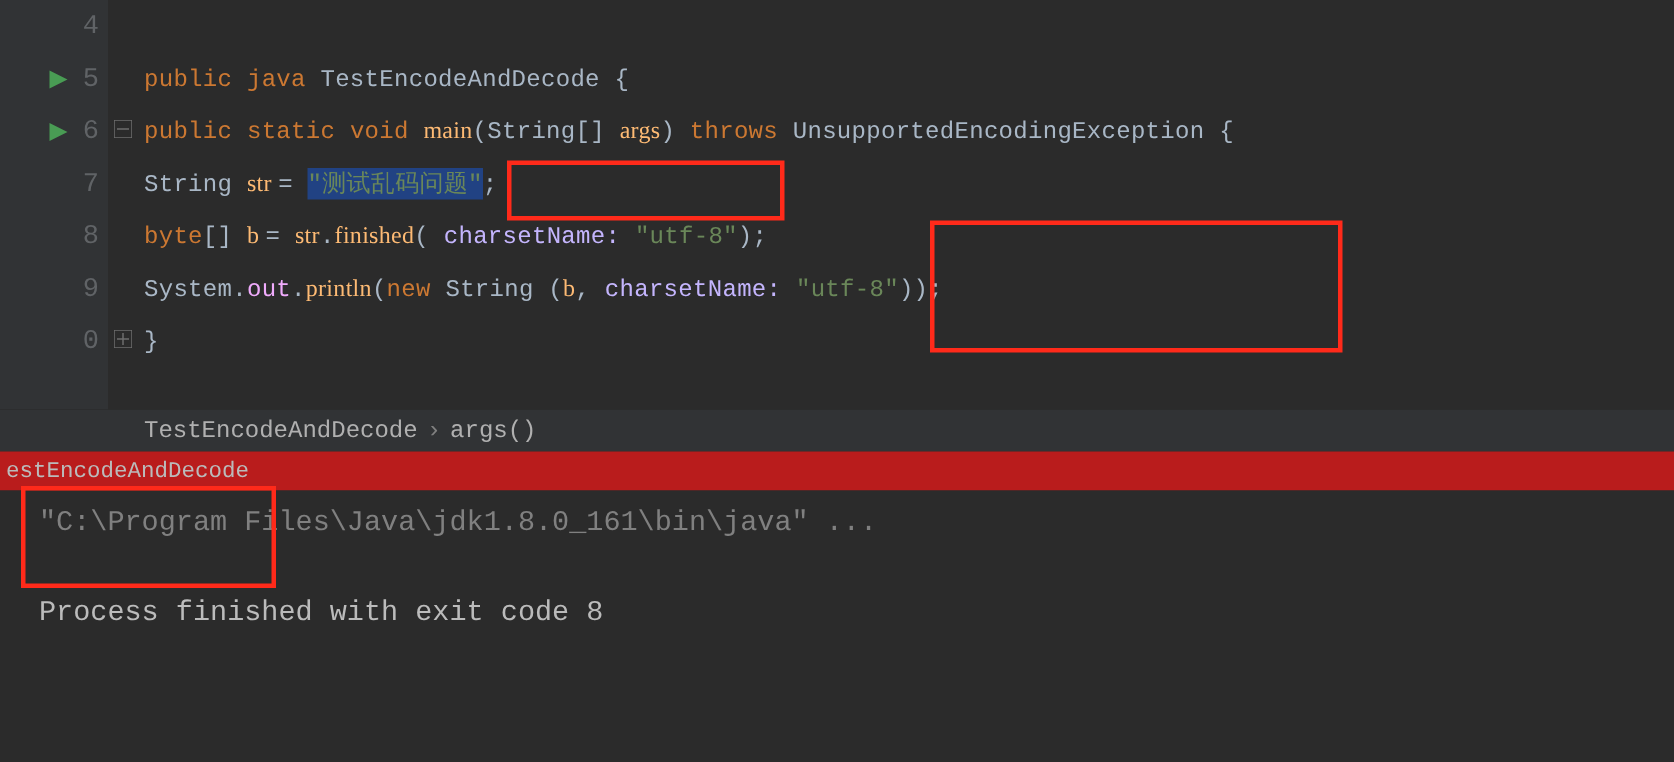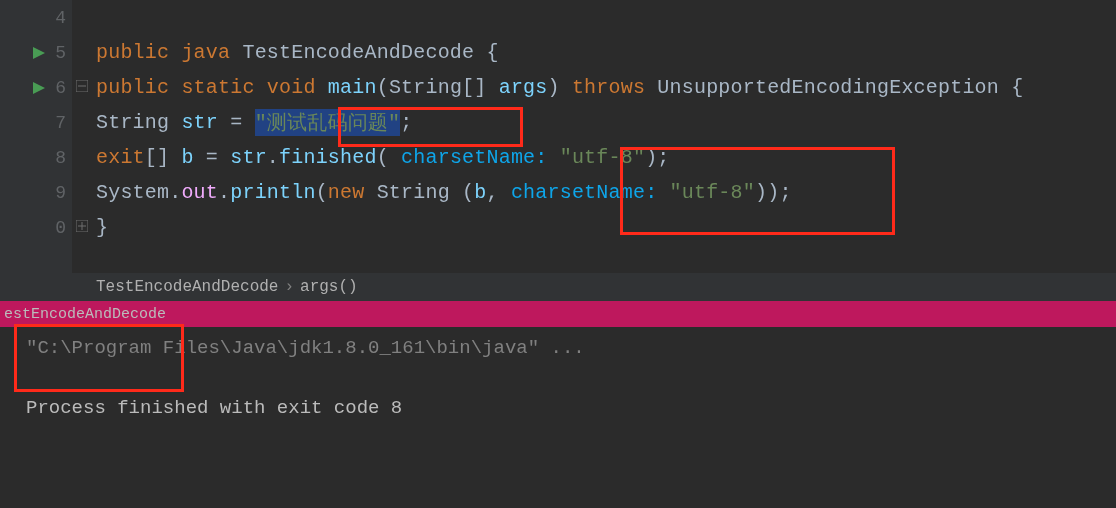--- a/index.html
+++ b/index.html
@@ -5,34 +5,34 @@
 * { margin:0; padding:0; box-sizing:border-box; }
 html,body { width:1116px; height:508px; overflow:hidden; font-family:Consolas,'Courier New',monospace; background:#2b2b2b; color:#a9b7c6; }
 .editor   { position:relative; height:273px; background:#2b2b2b; overflow:hidden; }
 .gutter   { position:absolute; left:0; top:0; width:72px; height:100%; background:#313335; }
 .gutter-row { height:35px; display:flex; align-items:center; justify-content:flex-end; padding-right:6px; position:relative; }
 .ln       { color:#606366; font-size:18px; width:20px; text-align:right; }
 .run-icon { position:absolute; left:32px; top:50%; transform:translateY(-50%); }
 .run-icon svg { display:block; }
 .fold-icon{ position:absolute; right:-16px; top:50%; transform:translateY(-50%); }
 .code     { position:absolute; left:96px; top:0; right:0; }
-.code-line{ height:35px; display:flex; align-items:center; font-size:20px; white-space:pre; letter-spacing:0.2px; }
+.code-line{ height:35px; display:flex; align-items:center; font-size:16px; white-space:pre; letter-spacing:0.2px; }
 .kw   { color:#cc7832; }
 .cls  { color:#a9b7c6; }
 .type { color:#a9b7c6; }
-.ident{ color:#7dd3fc; }
+.ident{ color:#fdba74;font-family:Liberation Serif, serif; }
 .op   { color:#a9b7c6; }
 .str  { color:#6a8759; }
-.hint { color:#0ea5e9; font-style:normal; }
+.hint { color:#c4b5fd; font-style:normal; }
 .static-ital { color:#cc7832; }
 .out-ital { color:#f0abfc; }
 .redbox { border:3px solid #ff2a1a; position:absolute; pointer-events:none; }
 .breadcrumb { height:28px; background:#313335; display:flex; align-items:center; padding-left:96px; font-size:16px; color:#b0b0b0; }
 .bc-sep { color:#808080; margin:0 6px; }
-.console-hdr { height:26px; background:#be185d; display:flex; align-items:center; padding-left:4px; font-size:15px; color:#bbbbbb; }
+.console-hdr { height:26px; background:#b91c1c; display:flex; align-items:center; padding-left:4px; font-size:15px; color:#bbbbbb; }
 .console { background:#2b2b2b; padding:6px 0 0 26px; font-size:19px; line-height:30px; color:#bbbbbb; height:181px; position:relative; }
 .console pre { font-family:inherit; }
 .cmdline { color:#808080; }
 .sel { background:#214283; }
 </style>
 </head>
 <body>
 
 <div class="editor">
   <div class="gutter">
@@ -76,21 +76,21 @@
             <line x1="6" y1="2" x2="6" y2="10" stroke="#6e6e6e"></line>
           </svg></span>
     </div>
   </div>
 
   <div class="code">
     <div class="code-line"></div>
     <div class="code-line"><span class="kw">public </span><span class="kw">java </span><span class="cls">TestEncodeAndDecode </span><span class="op">{</span></div>
     <div class="code-line">    <span class="kw">public </span><span class="static-ital">static </span><span class="kw">void </span><span class="ident">main</span><span class="op">(</span><span class="type">String</span><span class="op">[] </span><span class="ident">args</span><span class="op">) </span><span class="kw">throws </span><span class="type">UnsupportedEncodingException </span><span class="op">{</span></div>
     <div class="code-line">        <span class="type">String </span><span class="ident">str </span><span class="op">= </span><span class="str sel">"测试乱码问题"</span><span class="op">;</span></div>
-    <div class="code-line">        <span class="kw">exit</span><span class="op">[] </span><span class="ident">b </span><span class="op">= </span><span class="ident">str</span><span class="op">.</span><span class="ident">finished</span><span class="op">( </span><span class="hint">charsetName: </span><span class="str">"utf-8"</span><span class="op">)</span><span class="op">;</span></div>
+    <div class="code-line">        <span class="kw">byte</span><span class="op">[] </span><span class="ident">b </span><span class="op">= </span><span class="ident">str</span><span class="op">.</span><span class="ident">finished</span><span class="op">( </span><span class="hint">charsetName: </span><span class="str">"utf-8"</span><span class="op">)</span><span class="op">;</span></div>
     <div class="code-line">        <span class="type">System</span><span class="op">.</span><span class="out-ital">out</span><span class="op">.</span><span class="ident">println</span><span class="op">(</span><span class="kw">new </span><span class="type">String </span><span class="op">(</span><span class="ident">b</span><span class="op">, </span><span class="hint">charsetName: </span><span class="str">"utf-8"</span><span class="op">))</span><span class="op">;</span></div>
     <div class="code-line">    <span class="op">}</span></div>
   </div>
 
   <div class="redbox" style="left:338px;top:107px;width:185px;height:40px;"></div>
   <div class="redbox" style="left:620px;top:147px;width:275px;height:88px;"></div>
 </div>
 
 <div class="breadcrumb">
   <span>TestEncodeAndDecode</span>

